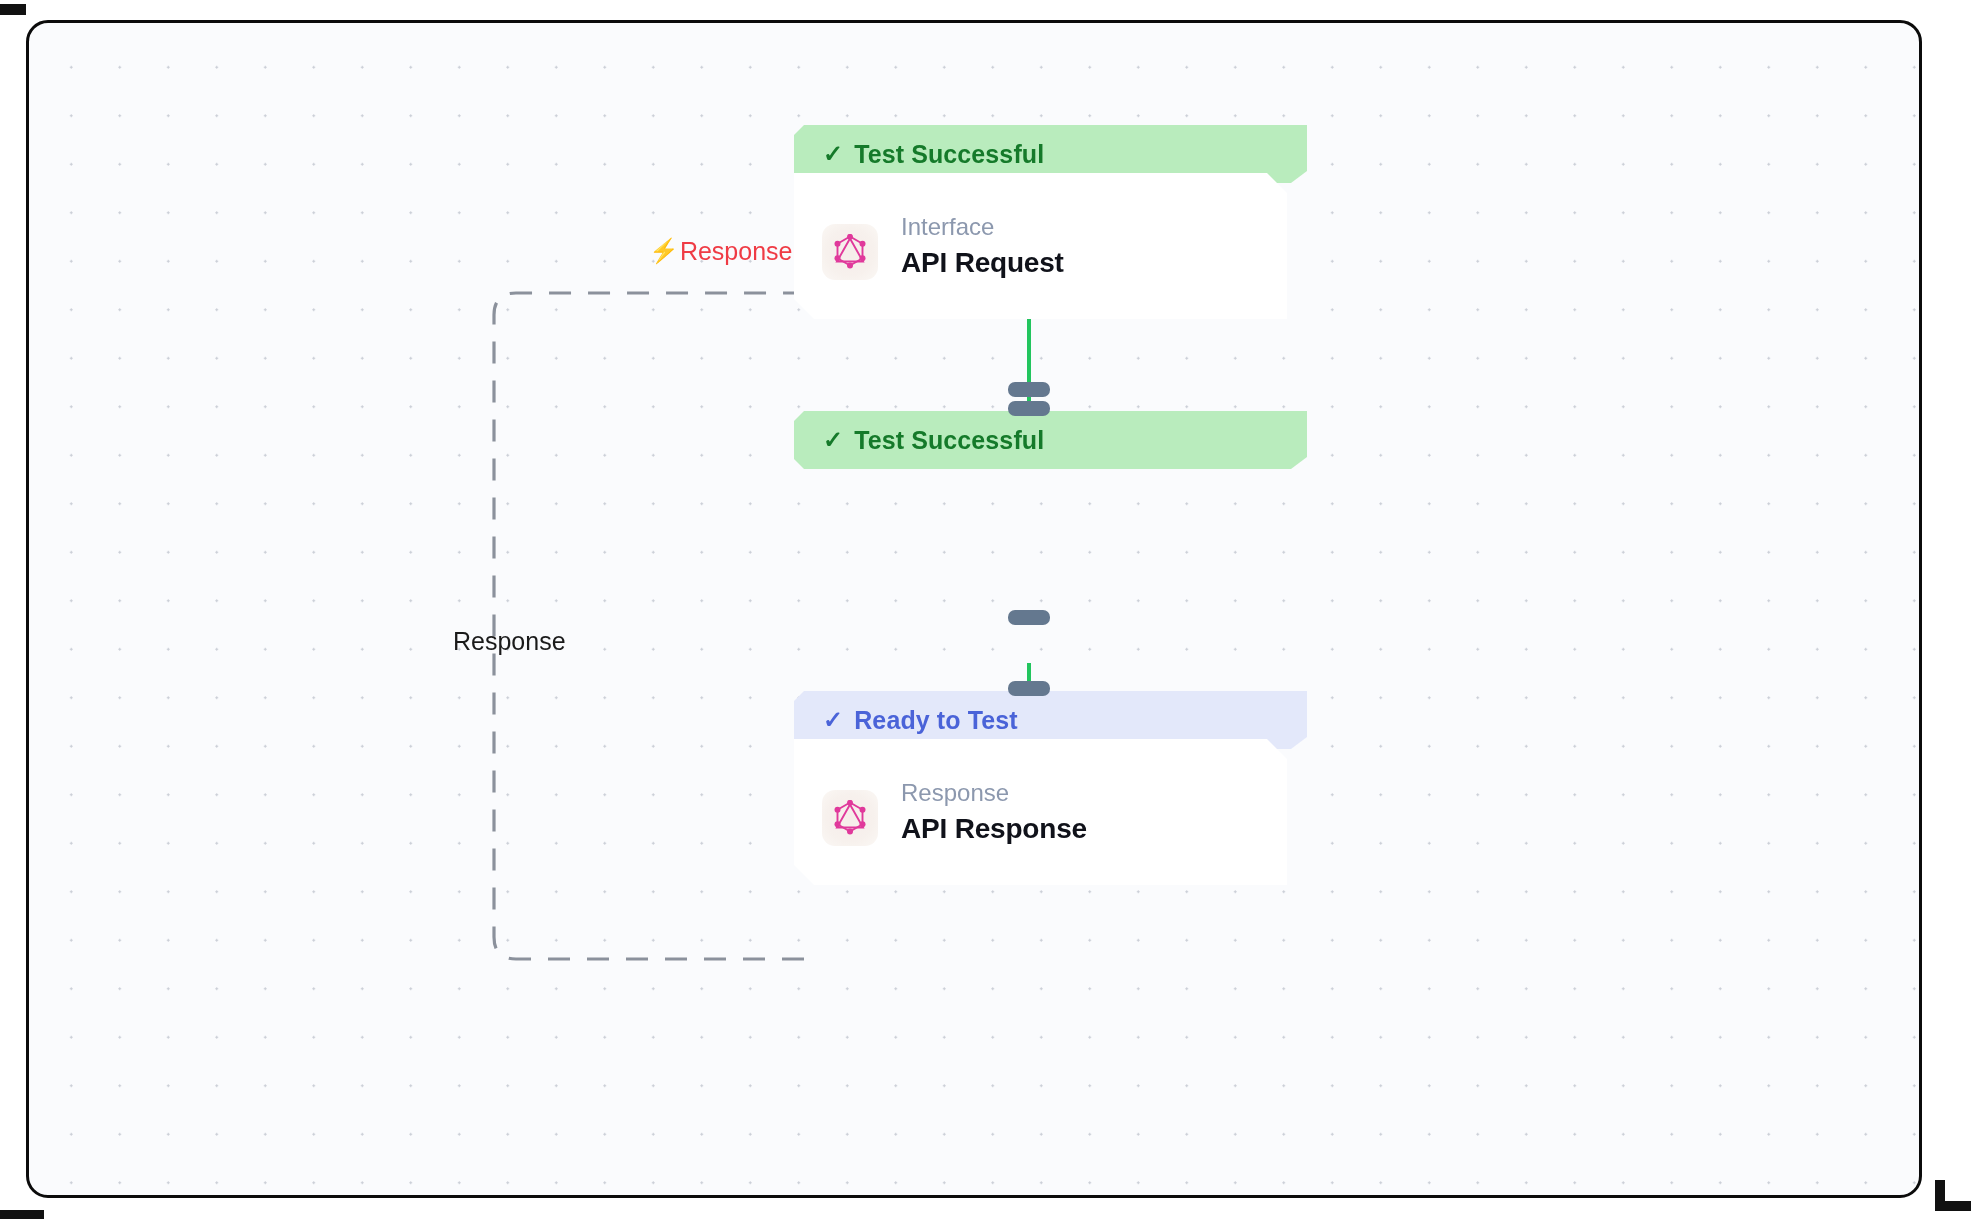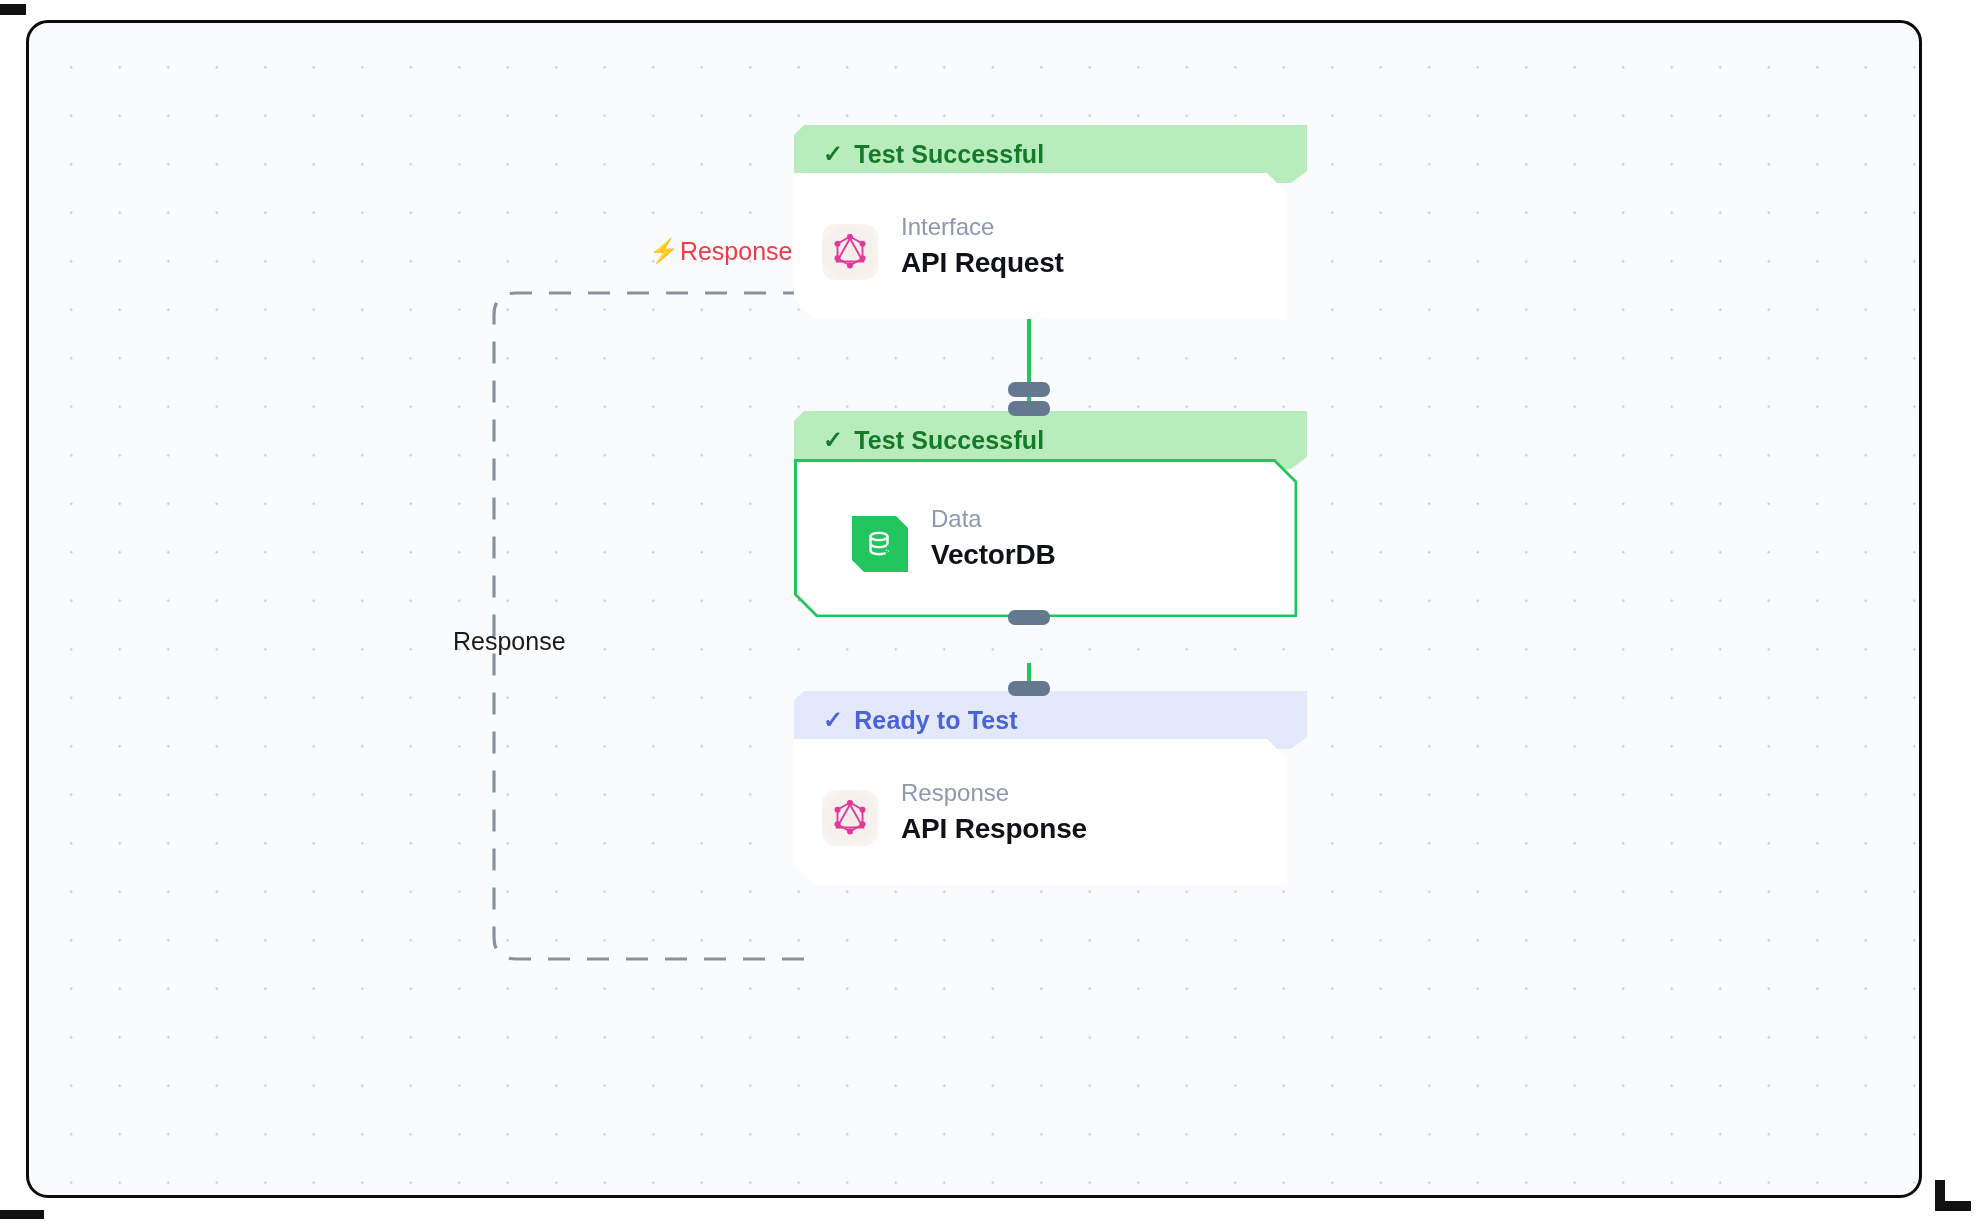--- a/index.html
+++ b/index.html
@@ -243,39 +243,20 @@
         </div>
       </div>
       <div class="handle" style="left:214px; top:257px;"></div>
     </div>
 
     <div class="node" style="left:765px; top:388px;">
       <div class="node-banner banner-success" style="width:513px;">
         <span class="banner-check">✓</span>
         <span>Test Successful</span>
       </div>
-      <div class="node-card card-green">
-        <div class="card-green-inner"></div>
-        <div class="card-content">
-          <div class="icon-tile icon-tile-db">
-            <svg width="32" height="32" viewBox="0 0 32 32">
-              <g fill="none" stroke="#ffffff" stroke-width="2.4" stroke-linecap="round">
-                <ellipse cx="15" cy="8.5" rx="8.5" ry="3.6"></ellipse>
-                <path d="M6.5 8.5 V 15.5 C 6.5 17.5 10.3 19.1 15 19.1 C 19.7 19.1 23.5 17.5 23.5 15.5 V 8.5"></path>
-                <path d="M6.5 15.8 V 22.6 C 6.5 24.6 10.3 26.2 15 26.2 C 17.2 26.2 19.2 25.85 20.7 25.3"></path>
-              </g>
-              <path d="M24.6 17.2 L 20.3 23.4 L 23.3 23.4 L 21.8 28.6 L 26.6 21.9 L 23.4 21.9 Z" fill="#ffffff" stroke="#22c55e" stroke-width="1.2"></path>
-            </svg>
-          </div>
-          <div class="node-meta">
-            <div class="node-kind">Data</div>
-            <div class="node-title">VectorDB</div>
-          </div>
-        </div>
-      </div>
       <div class="handle" style="left:214px; top:-10px;"></div>
       <div class="handle" style="left:214px; top:199px;"></div>
     </div>
 
     <div class="node" style="left:765px; top:668px;">
       <div class="node-banner banner-ready" style="width:513px;">
         <span class="banner-check">✓</span>
         <span>Ready to Test</span>
       </div>
       <div class="node-card card-plain">

